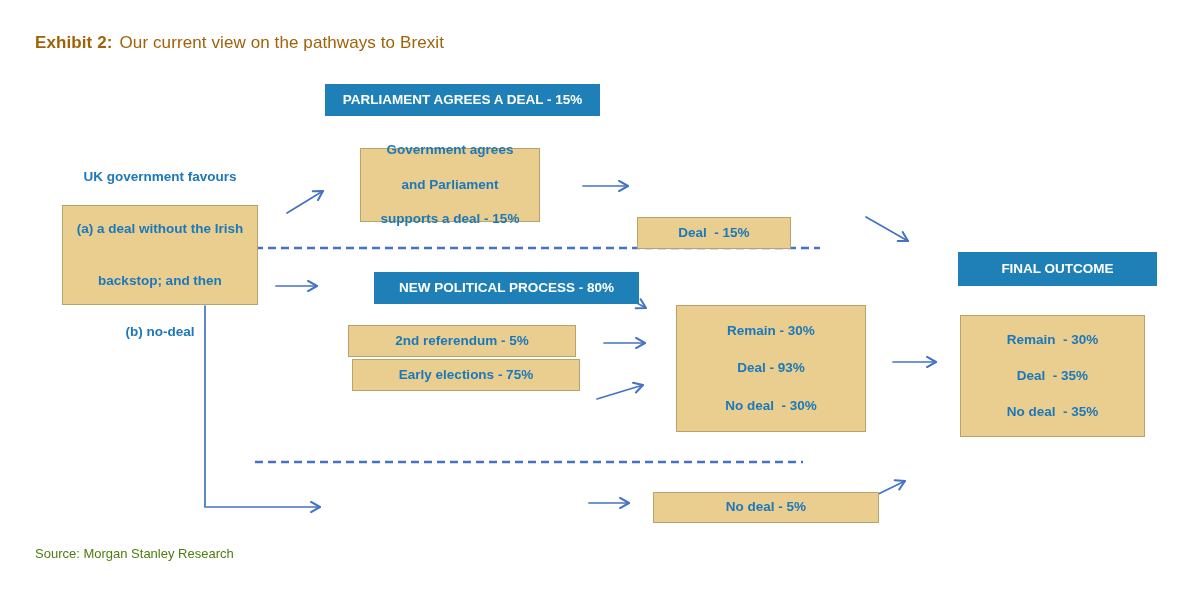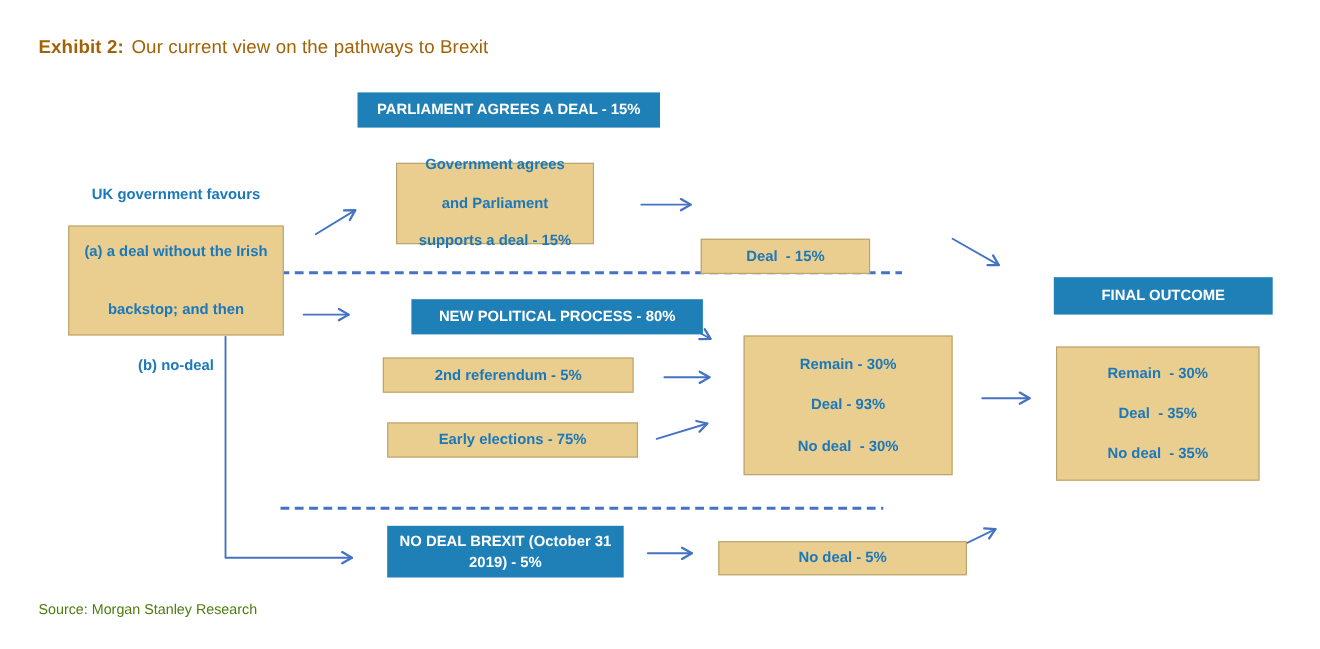--- a/index.html
+++ b/index.html
@@ -71,21 +71,21 @@
   }
   .line { white-space: pre; line-height: 1.38; }
   .spread { justify-content: space-around; padding: 6px 0; }
 
   .p1-header     { left: 325px; top: 84px;  width: 275px; height: 32px; }
   .p1-step       { left: 360px; top: 148px; width: 180px; height: 74px; gap: 16px; }
   .p1-outcome    { left: 637px; top: 170px; width: 154px; height: 32px; margin-top: 47px; }
   .root-box      { left: 62px;  top: 205px; width: 196px; height: 100px; gap: 33px; }
   .p2-header     { left: 330px; top: 272px; width: 265px; height: 32px; margin-left: 44px; }
   .p2-opt1       { left: 348px; top: 325px; width: 228px; height: 32px; }
-  .p2-opt2       { left: 352px; top: 384px; width: 228px; height: 32px; }
+  .p2-opt2       { left: 352px; top: 359px; width: 228px; height: 32px; }
   .p2-outcomes   { left: 676px; top: 305px; width: 190px; height: 127px; }
   .final-header  { left: 958px; top: 252px; width: 199px; height: 34px; }
   .final-outcomes{ left: 960px; top: 315px; width: 185px; height: 122px; }
   .p3-header     { left: 352px; top: 478px; width: 215px; height: 47px; }
   .p3-outcome    { left: 653px; top: 492px; width: 226px; height: 31px; }
 
   .source {
     position: absolute;
     left: 35px;
     top: 546px;
@@ -170,24 +170,20 @@
   <div class="node blue final-header">
     <div class="line">FINAL OUTCOME</div>
   </div>
 
   <div class="node tan spread final-outcomes">
     <div class="line">Remain  - 30%</div>
     <div class="line">Deal  - 35%</div>
     <div class="line">No deal  - 35%</div>
   </div>
 
-  <div class="node blue p3-header">
-    <div class="line">NO DEAL BREXIT (October 31</div>
-    <div class="line">2019) - 5%</div>
-  </div>
 
   <div class="node tan p3-outcome">
     <div class="line">No deal - 5%</div>
   </div>
 
   <div class="source">Source: Morgan Stanley Research</div>
 
 </div>
 
 </body></html>

